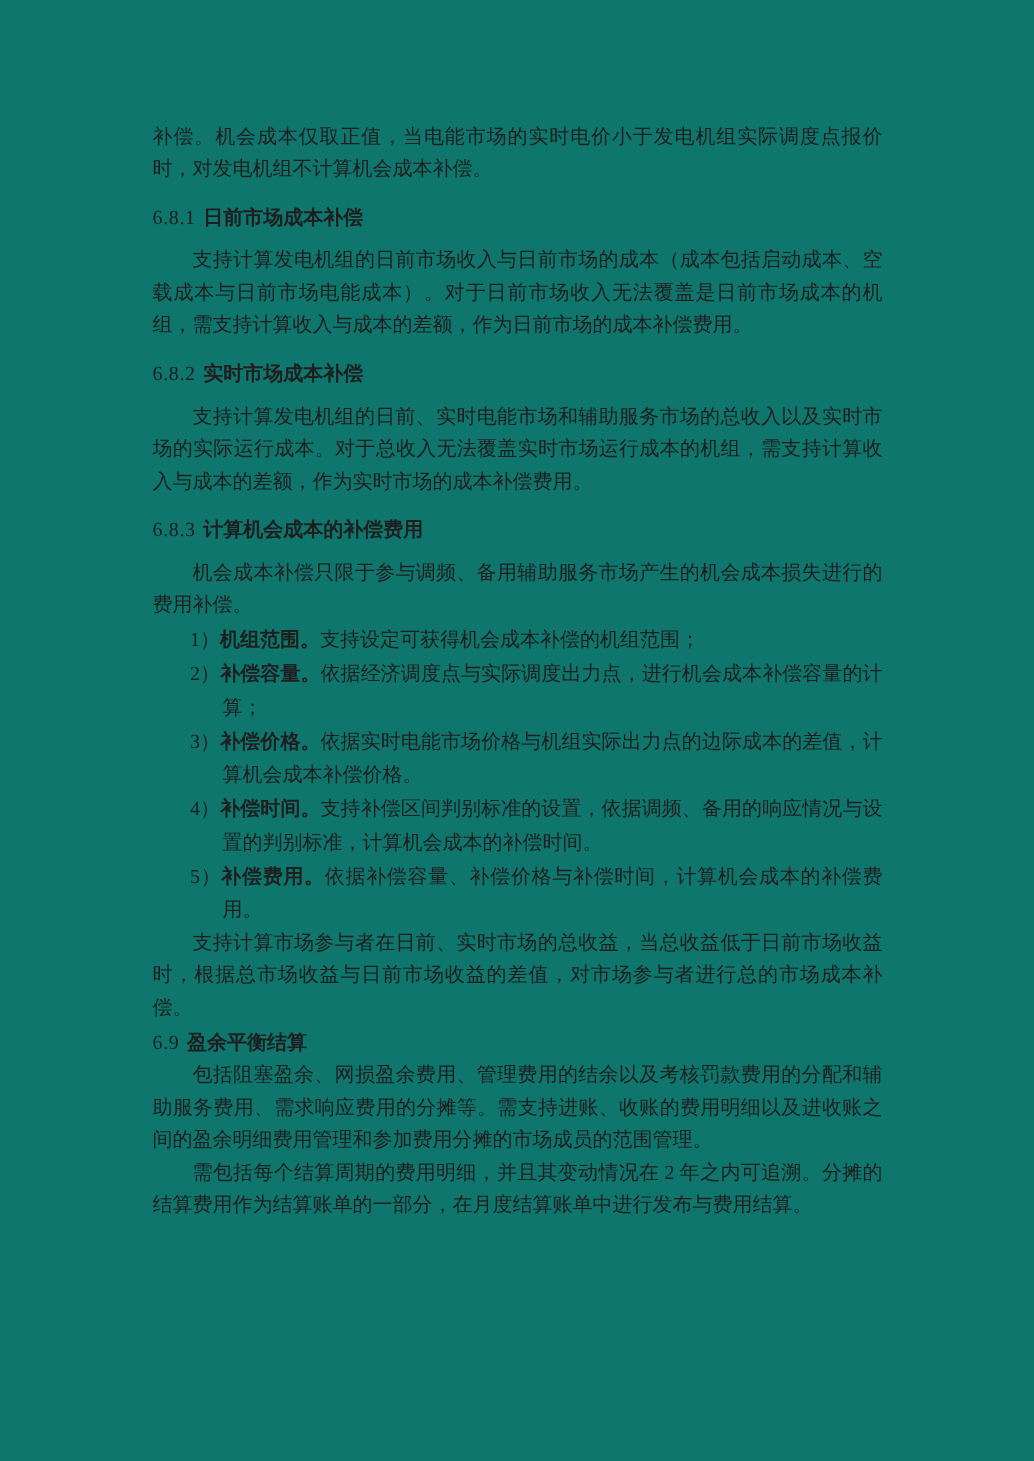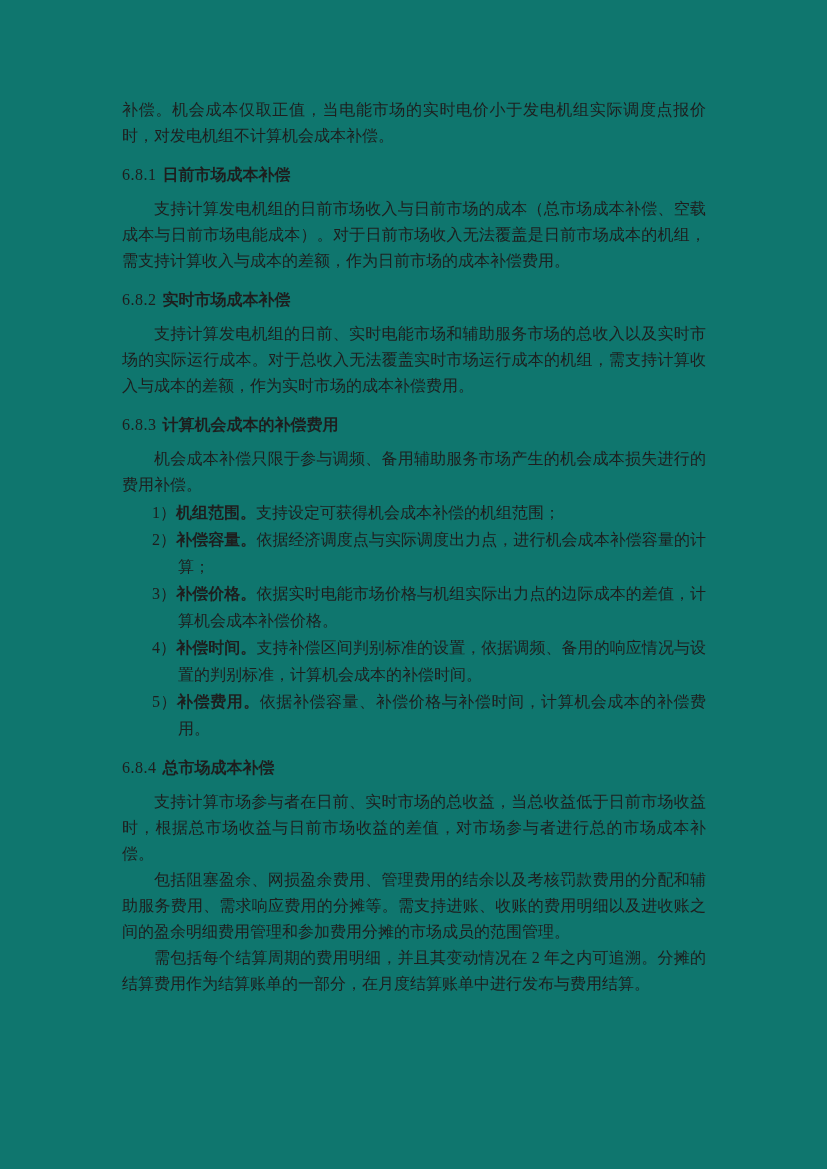--- a/index.html
+++ b/index.html
@@ -68,21 +68,21 @@
 <body>
 
 <div class="page">
   <div class="content">
 
     <p class="body">补偿。机会成本仅取正值，当电能市场的实时电价小于发电机组实际调度点报价时，对发电机组不计算机会成本补偿。</p>
 
     <h3 class="heading">
       <span class="hnum">6.8.1</span><span class="htitle">日前市场成本补偿</span>
     </h3>
-    <p class="body first-indent">支持计算发电机组的日前市场收入与日前市场的成本（总市场成本补偿、空载成本与日前市场电能成本）。对于日前市场收入无法覆盖是日前市场成本的机组，需支持计算收入与成本的差额，作为日前市场的成本补偿费用。</p>
+    <p class="body first-indent">支持计算发电机组的日前市场收入与日前市场的成本（成本包括启动成本、空载成本与日前市场电能成本）。对于日前市场收入无法覆盖是日前市场成本的机组，需支持计算收入与成本的差额，作为日前市场的成本补偿费用。</p>
 
     <h3 class="heading">
       <span class="hnum">6.8.2</span><span class="htitle">实时市场成本补偿</span>
     </h3>
     <p class="body first-indent">支持计算发电机组的日前、实时电能市场和辅助服务市场的总收入以及实时市场的实际运行成本。对于总收入无法覆盖实时市场运行成本的机组，需支持计算收入与成本的差额，作为实时市场的成本补偿费用。</p>
 
     <h3 class="heading">
       <span class="hnum">6.8.3</span><span class="htitle">计算机会成本的补偿费用</span>
     </h3>
     <p class="body first-indent">机会成本补偿只限于参与调频、备用辅助服务市场产生的机会成本损失进行的费用补偿。</p>
@@ -98,23 +98,23 @@
         <span>3）</span><span class="term">补偿价格。</span><span>依据实时电能市场价格与机组实际出力点的边际成本的差值，计算机会成本补偿价格。</span>
       </div>
       <div class="list-item">
         <span>4）</span><span class="term">补偿时间。</span><span>支持补偿区间判别标准的设置，依据调频、备用的响应情况与设置的判别标准，计算机会成本的补偿时间。</span>
       </div>
       <div class="list-item">
         <span>5）</span><span class="term">补偿费用。</span><span>依据补偿容量、补偿价格与补偿时间，计算机会成本的补偿费用。</span>
       </div>
     </div>
 
-    <h3 class="heading">
-      <span class="hnum">6.8.4</span><span class="htitle">总市场成本补偿</span>
-    </h3>
     <p class="body first-indent">支持计算市场参与者在日前、实时市场的总收益，当总收益低于日前市场收益时，根据总市场收益与日前市场收益的差值，对市场参与者进行总的市场成本补偿。</p>
 
+    <h3 class="heading tight">
+      <span class="hnum">6.9</span><span class="htitle">盈余平衡结算</span>
+    </h3>
     <p class="body first-indent">包括阻塞盈余、网损盈余费用、管理费用的结余以及考核罚款费用的分配和辅助服务费用、需求响应费用的分摊等。需支持进账、收账的费用明细以及进收账之间的盈余明细费用管理和参加费用分摊的市场成员的范围管理。</p>
     <p class="body first-indent">需包括每个结算周期的费用明细，并且其变动情况在 2 年之内可追溯。分摊的结算费用作为结算账单的一部分，在月度结算账单中进行发布与费用结算。</p>
 
   </div>
 
 </div>
 
 </body></html>

